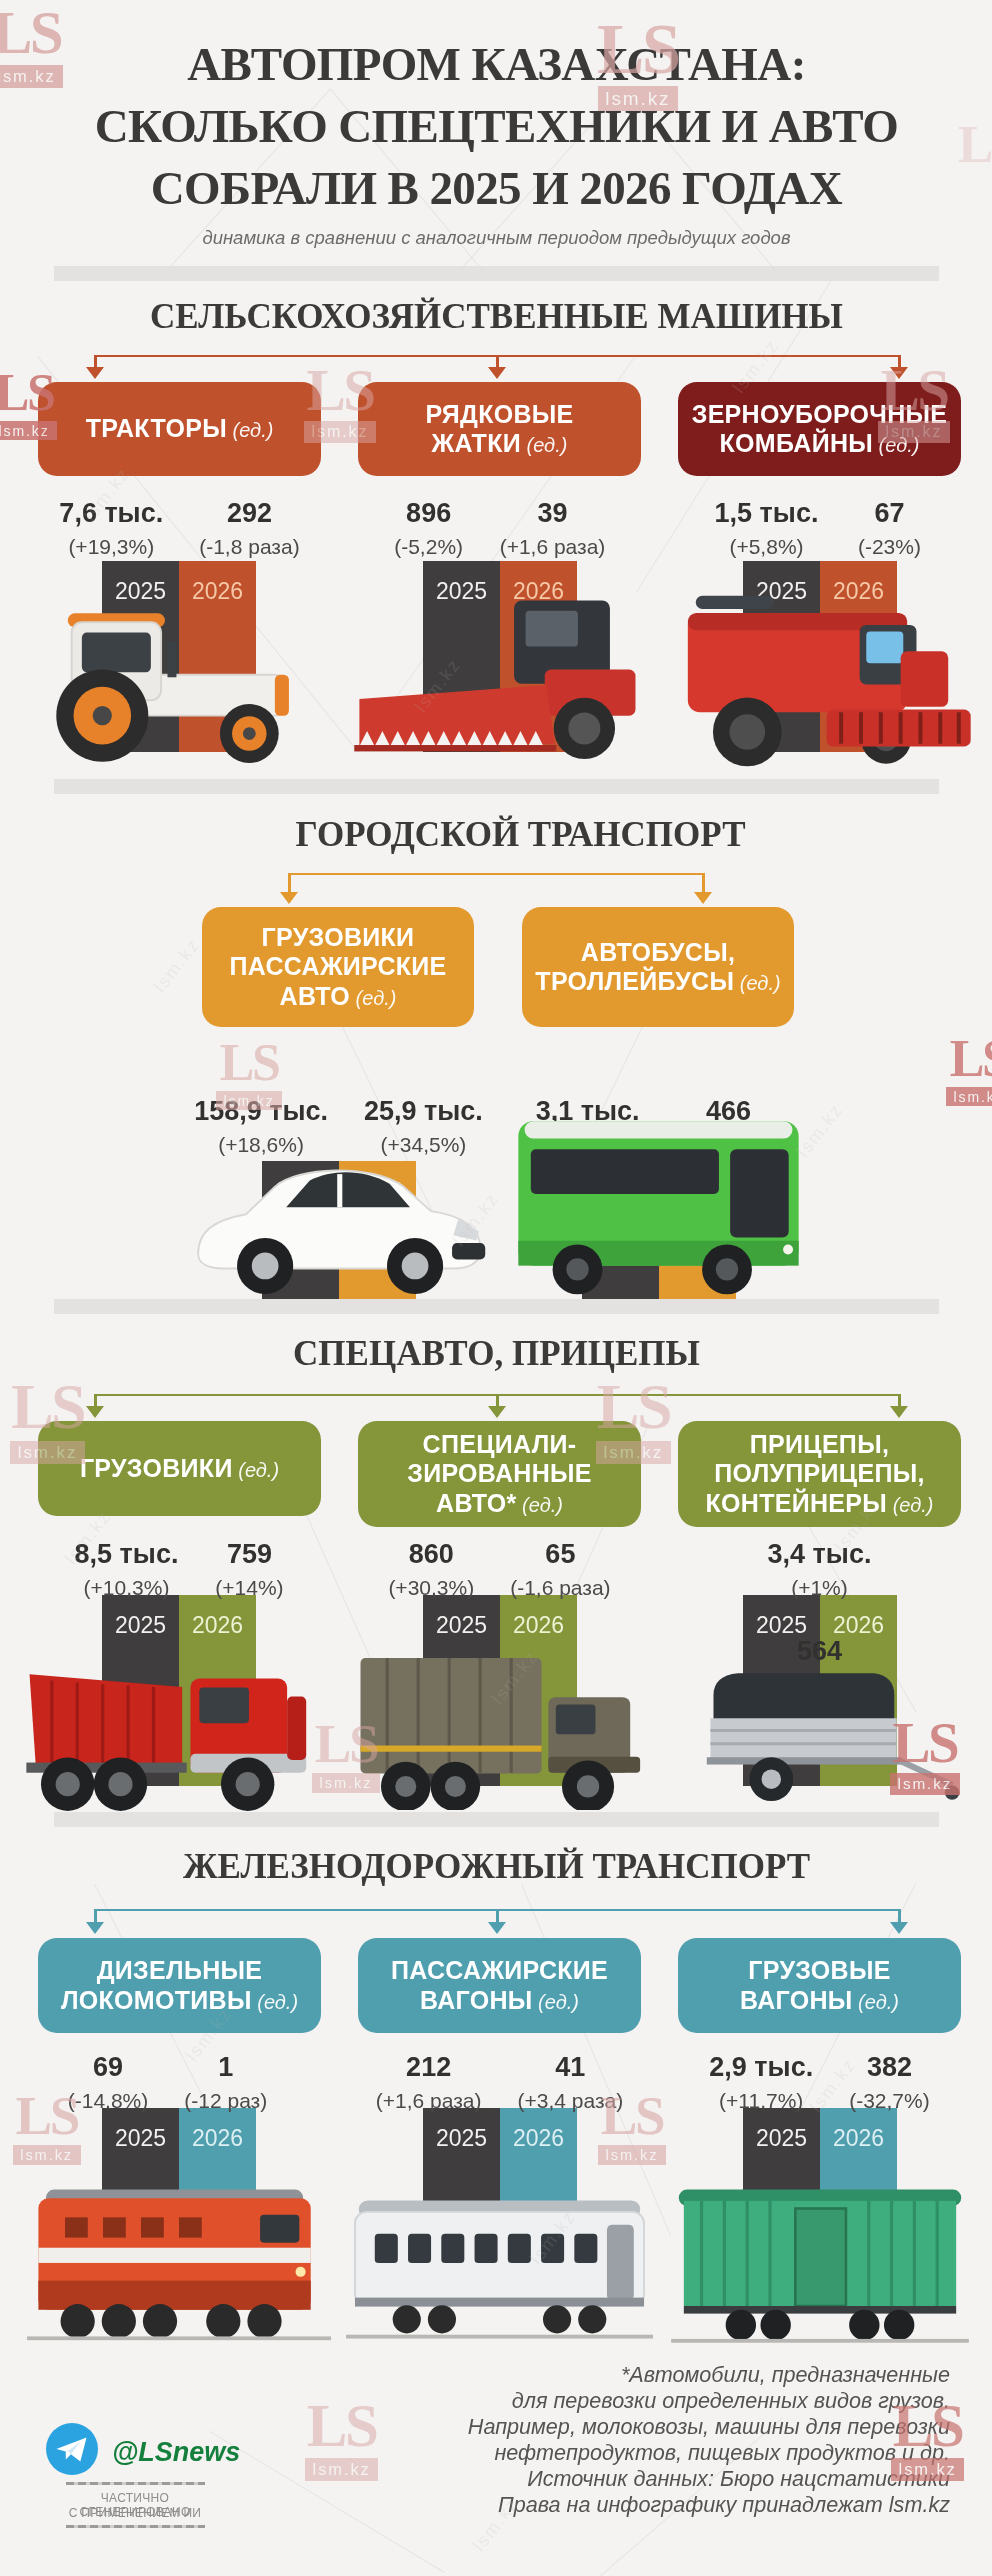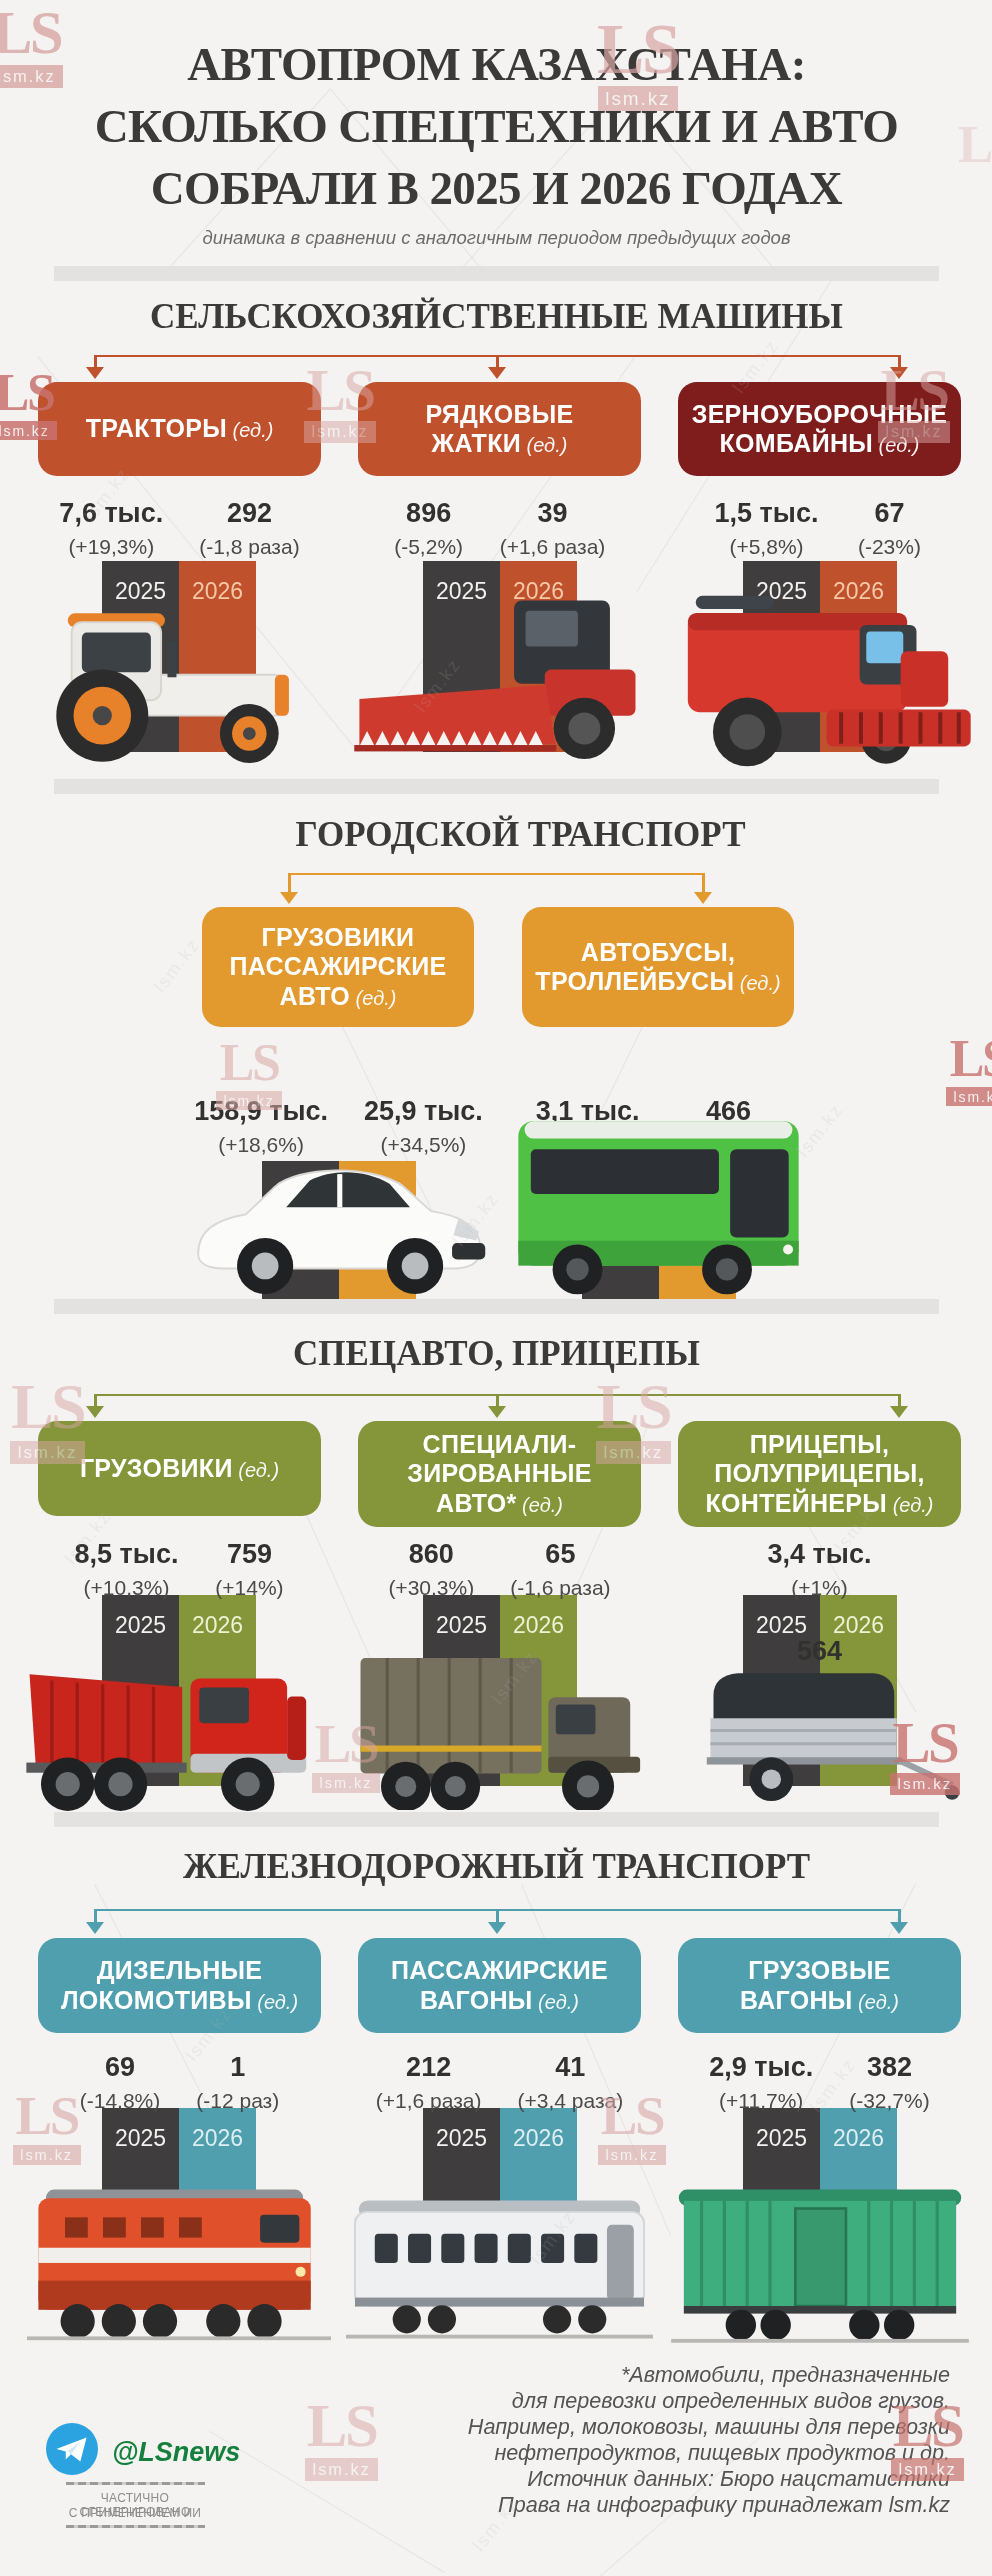--- a/index.html
+++ b/index.html
@@ -353,21 +353,21 @@
       <div class="conn-stem" style="left: 94px; top: 1909px; height: 14.6px; background: rgb(79, 159, 174);"></div>
       <div class="conn-head" style="left: 86px; top: 1922px; border-top-color: rgb(79, 159, 174);"></div>
       <div class="conn-stem" style="left: 496px; top: 1909px; height: 14.6px; background: rgb(79, 159, 174);"></div>
       <div class="conn-head" style="left: 488px; top: 1922px; border-top-color: rgb(79, 159, 174);"></div>
       <div class="conn-stem" style="left: 898px; top: 1909px; height: 14.6px; background: rgb(79, 159, 174);"></div>
       <div class="conn-head" style="left: 890px; top: 1922px; border-top-color: rgb(79, 159, 174);"></div>
       <div class="cat-box" style="left: 38px; top: 1938px; width: 283px; min-height: 95px; background: rgb(79, 159, 174);">
         <div><span class="lbl">ДИЗЕЛЬНЫЕ
 ЛОКОМОТИВЫ</span><span class="unit"> (ед.)</span></div>
       </div>
-      <div class="valpair" style="left: 27px; top: 2052px; align-items: flex-end;">
+      <div class="valpair" style="left: 15px; top: 2052px; align-items: flex-end;">
         <div class="vstack">
           <div class="v">69</div>
           <div class="p">(-14,8%)</div>
         </div>
         <div class="vstack">
           <div class="v">1</div>
           <div class="p">(-12 раз)</div>
         </div>
       </div>
       <div class="bars" style="left: 102px; top: 2108px; height: 191px;">

